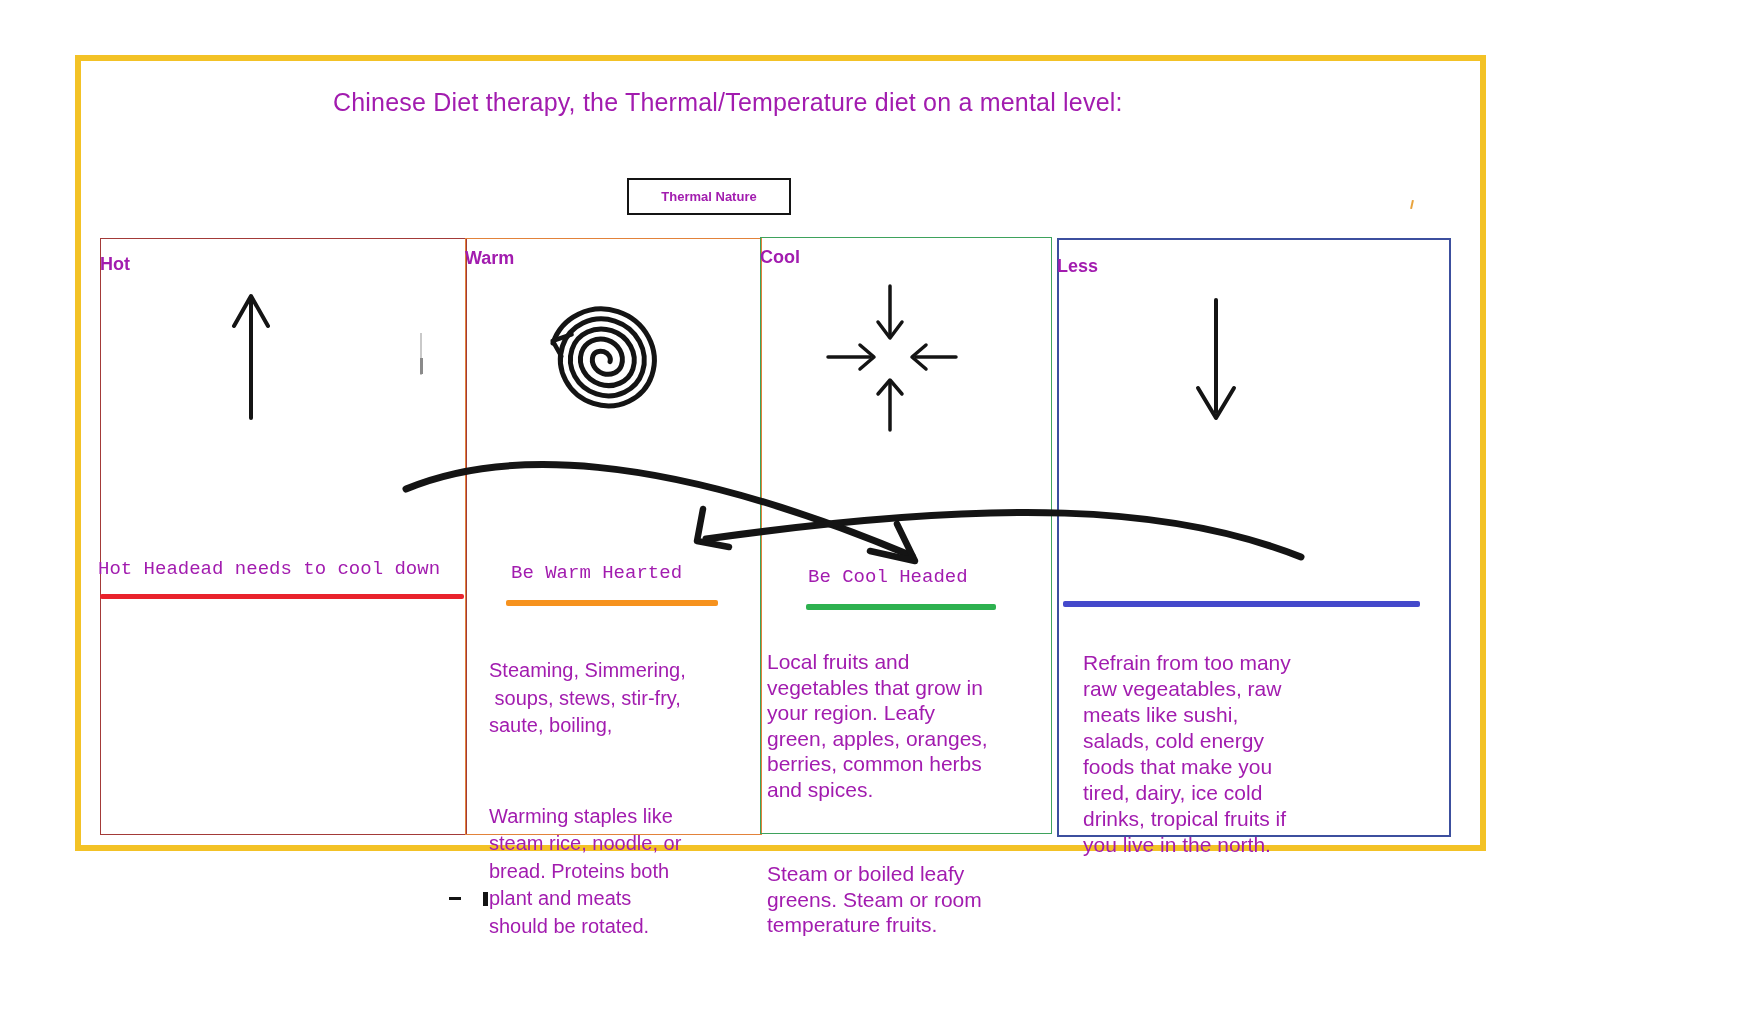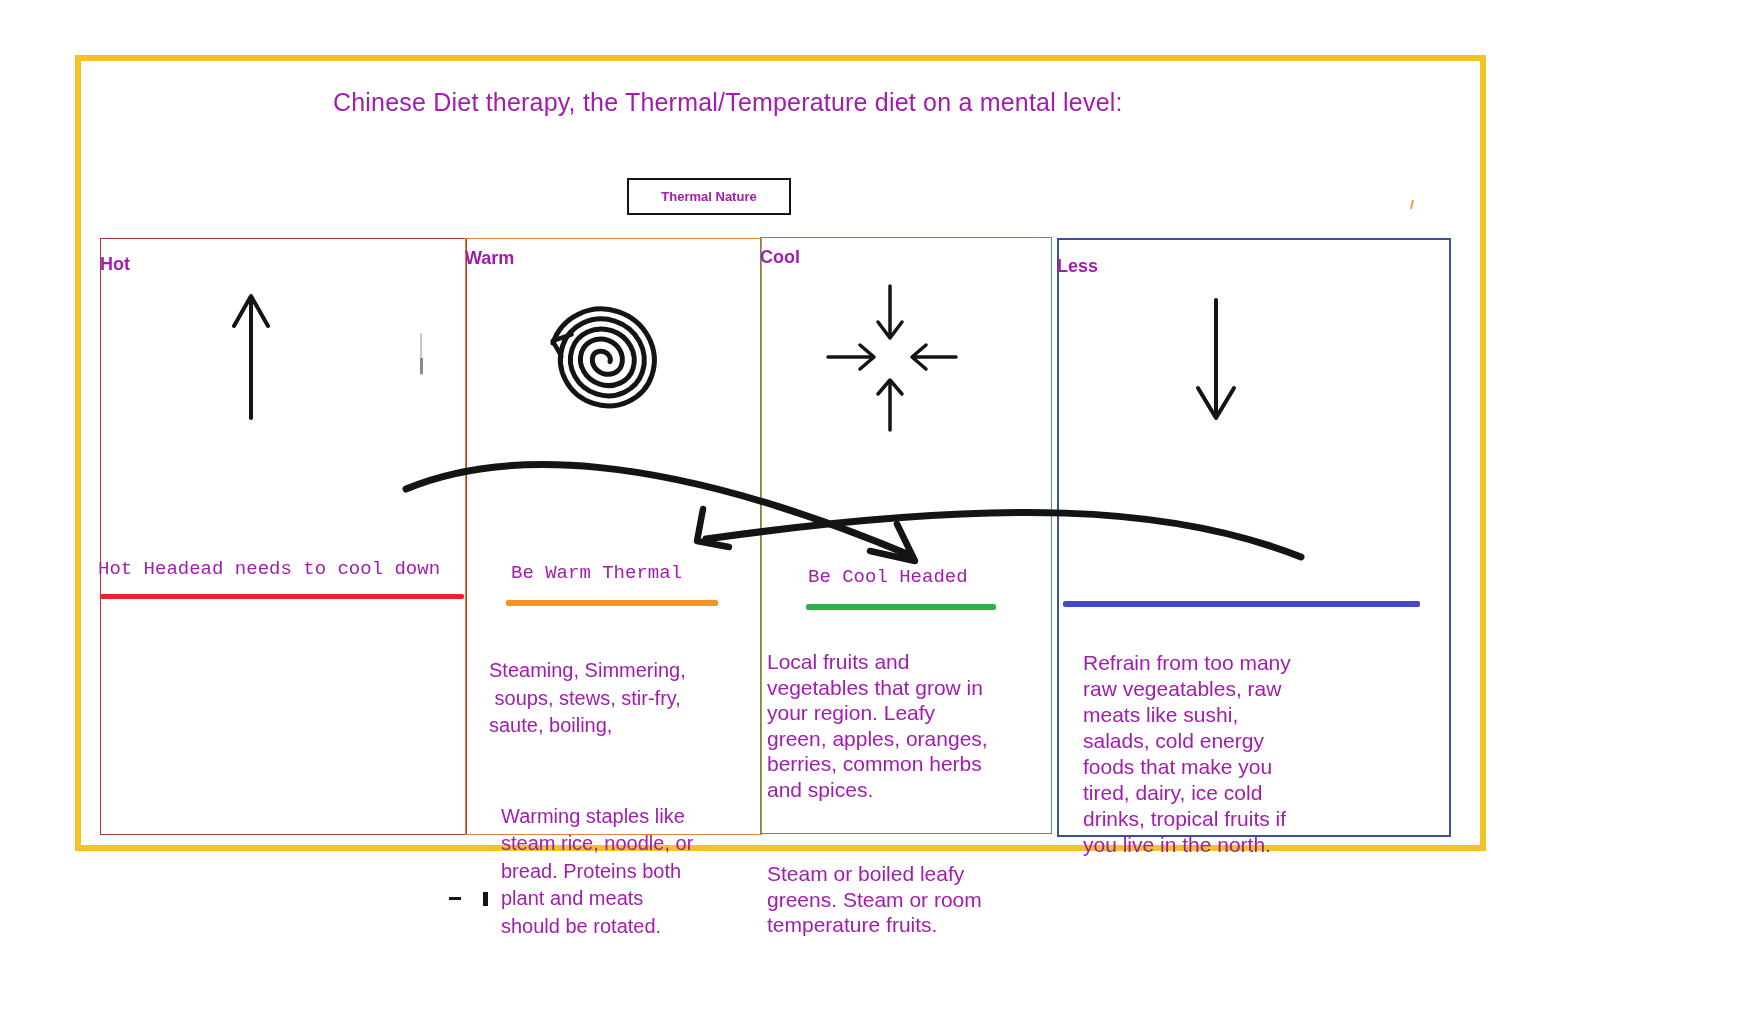--- a/index.html
+++ b/index.html
@@ -15,21 +15,21 @@
   .colbox{position:absolute;top:238px;height:595px;border:1px solid;background:transparent;}
   .colbox.cold{border-width:2px;}
   .colheader{position:absolute;font-weight:bold;font-size:18px;text-align:left;white-space:nowrap;}
   .subtitle{position:absolute;font-size:19px;white-space:nowrap;font-family:Liberation Mono, monospace;}
   .uline{position:absolute;border-radius:2px;}
   .bodytext{position:absolute;white-space:pre-wrap;}
   .bodytext p{margin:0;}
   .hot-body{left:117px;top:600px;width:362px;font-size:21px;line-height:27.5px;}
   .hot-body p+p{margin-top:10px;}
   .warm-body{left:489px;top:602px;width:272px;font-size:20px;line-height:27.5px;}
-  .warm-body p+p{margin-top:8px;margin-left:12px;}
+  .warm-body p+p{margin-top:8px;}
   .cool-body{left:767px;top:598px;width:290px;font-size:21px;line-height:25.5px;}
   .cool-body p+p{margin-top:8px;}
   .cold-body{left:1083px;top:598px;width:352px;font-size:21px;line-height:26px;}
   .cold-body p+p{margin-top:2px;}
   .icon-svg{position:absolute;}
   .overlay{position:absolute;left:0;top:0;pointer-events:none;}
   .stray{position:absolute;background:#141414;}
 </style>
 </head>
 <body>
@@ -91,21 +91,21 @@
   </svg>
 
   <svg class="icon-svg" style="left:1179px;top:292px;" width="75" height="140" viewBox="0 0 75 140">
     <g fill="none" stroke="#141414" stroke-width="4" stroke-linecap="round" stroke-linejoin="round">
       <path d="M 37 8 L 37 120"></path>
       <path d="M 19 96 L 37 126 L 55 96"></path>
     </g>
   </svg>
 
   <div class="subtitle" style="left:98px;top:558px;">Hot Headead needs to cool down</div>
-  <div class="subtitle" style="left:511px;top:562px;">Be Warm Thermal</div>
+  <div class="subtitle" style="left:511px;top:562px;">Be Warm Hearted</div>
   <div class="subtitle" style="left:808px;top:566px;">Be Cool Headed</div>
 
   <div class="uline" style="left: 100px; top: 594px; width: 364px; height: 5px; background-color: rgb(233, 34, 44);"></div>
   <div class="uline" style="left: 506px; top: 600px; width: 212px; height: 6px; background-color: rgb(246, 146, 30);"></div>
   <div class="uline" style="left: 806px; top: 604px; width: 190px; height: 6px; background-color: rgb(45, 177, 79);"></div>
   <div class="uline" style="left: 1063px; top: 601px; width: 357px; height: 6px; background-color: rgb(68, 73, 203);"></div>
 
   <div class="bodytext warm-body">
     <p>Steaming, Simmering,
  soups, stews, stir-fry,

